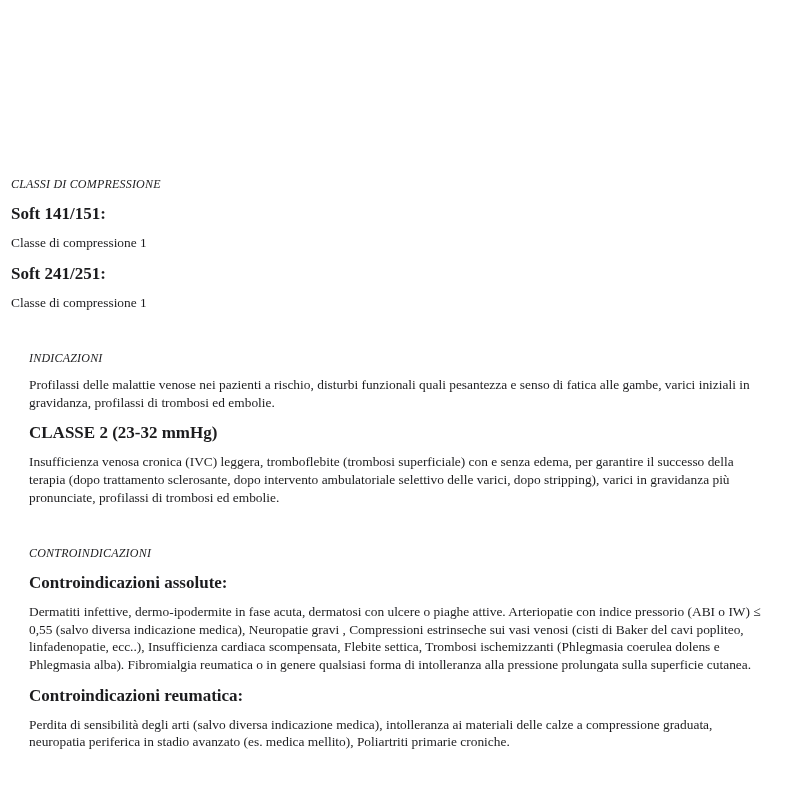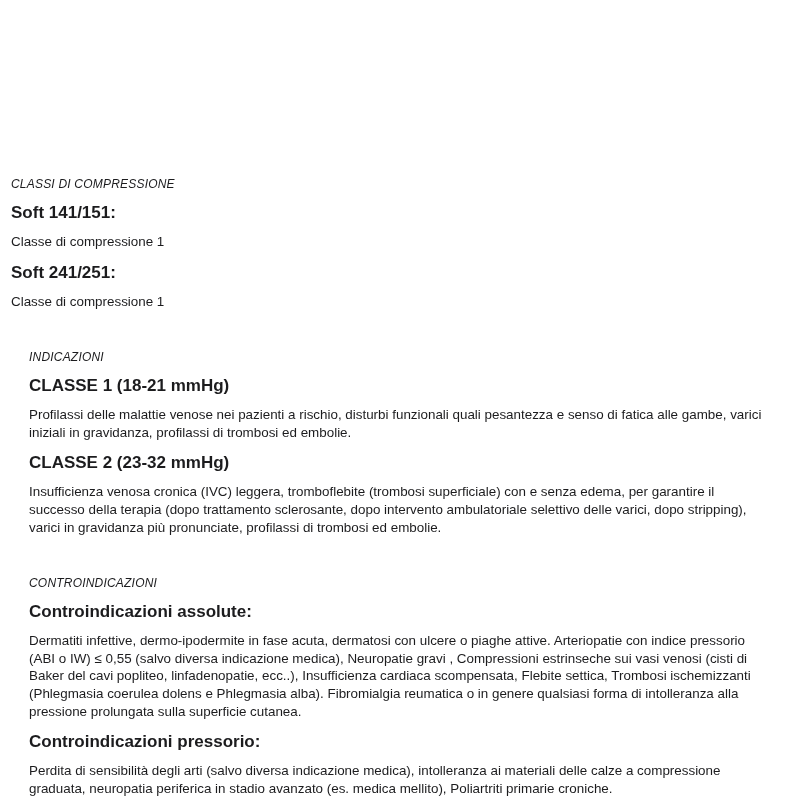--- a/index.html
+++ b/index.html
@@ -8,21 +8,21 @@
     background: #ffffff;
     width: 800px;
     height: 800px;
     overflow: hidden;
   }
   .doc {
     box-sizing: border-box;
     width: 784px;
     height: 800px;
     padding: 177px 17px 0 11px;
-    font-family: Liberation Sans, sans-serif;
+    font-family: Liberation Serif, serif;
     color: #1c1c1e;
   }
   .section { margin: 0; }
   .section + .section { margin-top: 40px; margin-left: 18px; }
   .section-heading {
     font-size: 12px;
     font-weight: 400;
     font-style: italic;
     letter-spacing: 0.2px;
     margin: 0 0 10px 0;
@@ -48,27 +48,26 @@
   <section class="section">
     <h2 class="section-heading">CLASSI DI COMPRESSIONE</h2>
     <h3 class="subheading">Soft 141/151:</h3>
     <p class="body-text">Classe di compressione 1</p>
     <h3 class="subheading">Soft 241/251:</h3>
     <p class="body-text">Classe di compressione 1</p>
   </section>
 
   <section class="section">
     <h2 class="section-heading">INDICAZIONI</h2>
-    <h3 class="subheading">CLASSE 1 (18-21 mmHg)</h3>
     <p class="body-text">Profilassi delle malattie venose nei pazienti a rischio, disturbi funzionali quali pesantezza e senso di fatica alle gambe, varici iniziali in gravidanza, profilassi di trombosi ed embolie.</p>
     <h3 class="subheading">CLASSE 2 (23-32 mmHg)</h3>
     <p class="body-text">Insufficienza venosa cronica (IVC) leggera, tromboflebite (trombosi superficiale) con e senza edema, per garantire il successo della terapia (dopo trattamento sclerosante, dopo intervento ambulatoriale selettivo delle varici, dopo stripping), varici in gravidanza più pronunciate, profilassi di trombosi ed embolie.</p>
   </section>
 
   <section class="section">
     <h2 class="section-heading">CONTROINDICAZIONI</h2>
     <h3 class="subheading">Controindicazioni assolute:</h3>
     <p class="body-text">Dermatiti infettive, dermo-ipodermite in fase acuta, dermatosi con ulcere o piaghe attive. Arteriopatie con indice pressorio (ABI o IW) ≤ 0,55 (salvo diversa indicazione medica), Neuropatie gravi , Compressioni estrinseche sui vasi venosi (cisti di Baker del cavi popliteo, linfadenopatie, ecc..), Insufficienza cardiaca scompensata, Flebite settica, Trombosi ischemizzanti (Phlegmasia coerulea dolens e Phlegmasia alba). Fibromialgia reumatica o in genere qualsiasi forma di intolleranza alla pressione prolungata sulla superficie cutanea.</p>
-    <h3 class="subheading">Controindicazioni pressorio:</h3>
+    <h3 class="subheading">Controindicazioni reumatica:</h3>
     <p class="body-text">Perdita di sensibilità degli arti (salvo diversa indicazione medica), intolleranza ai materiali delle calze a compressione graduata, neuropatia periferica in stadio avanzato (es. medica mellito), Poliartriti primarie croniche.</p>
   </section>
 
 </main>
 
 </body></html>

